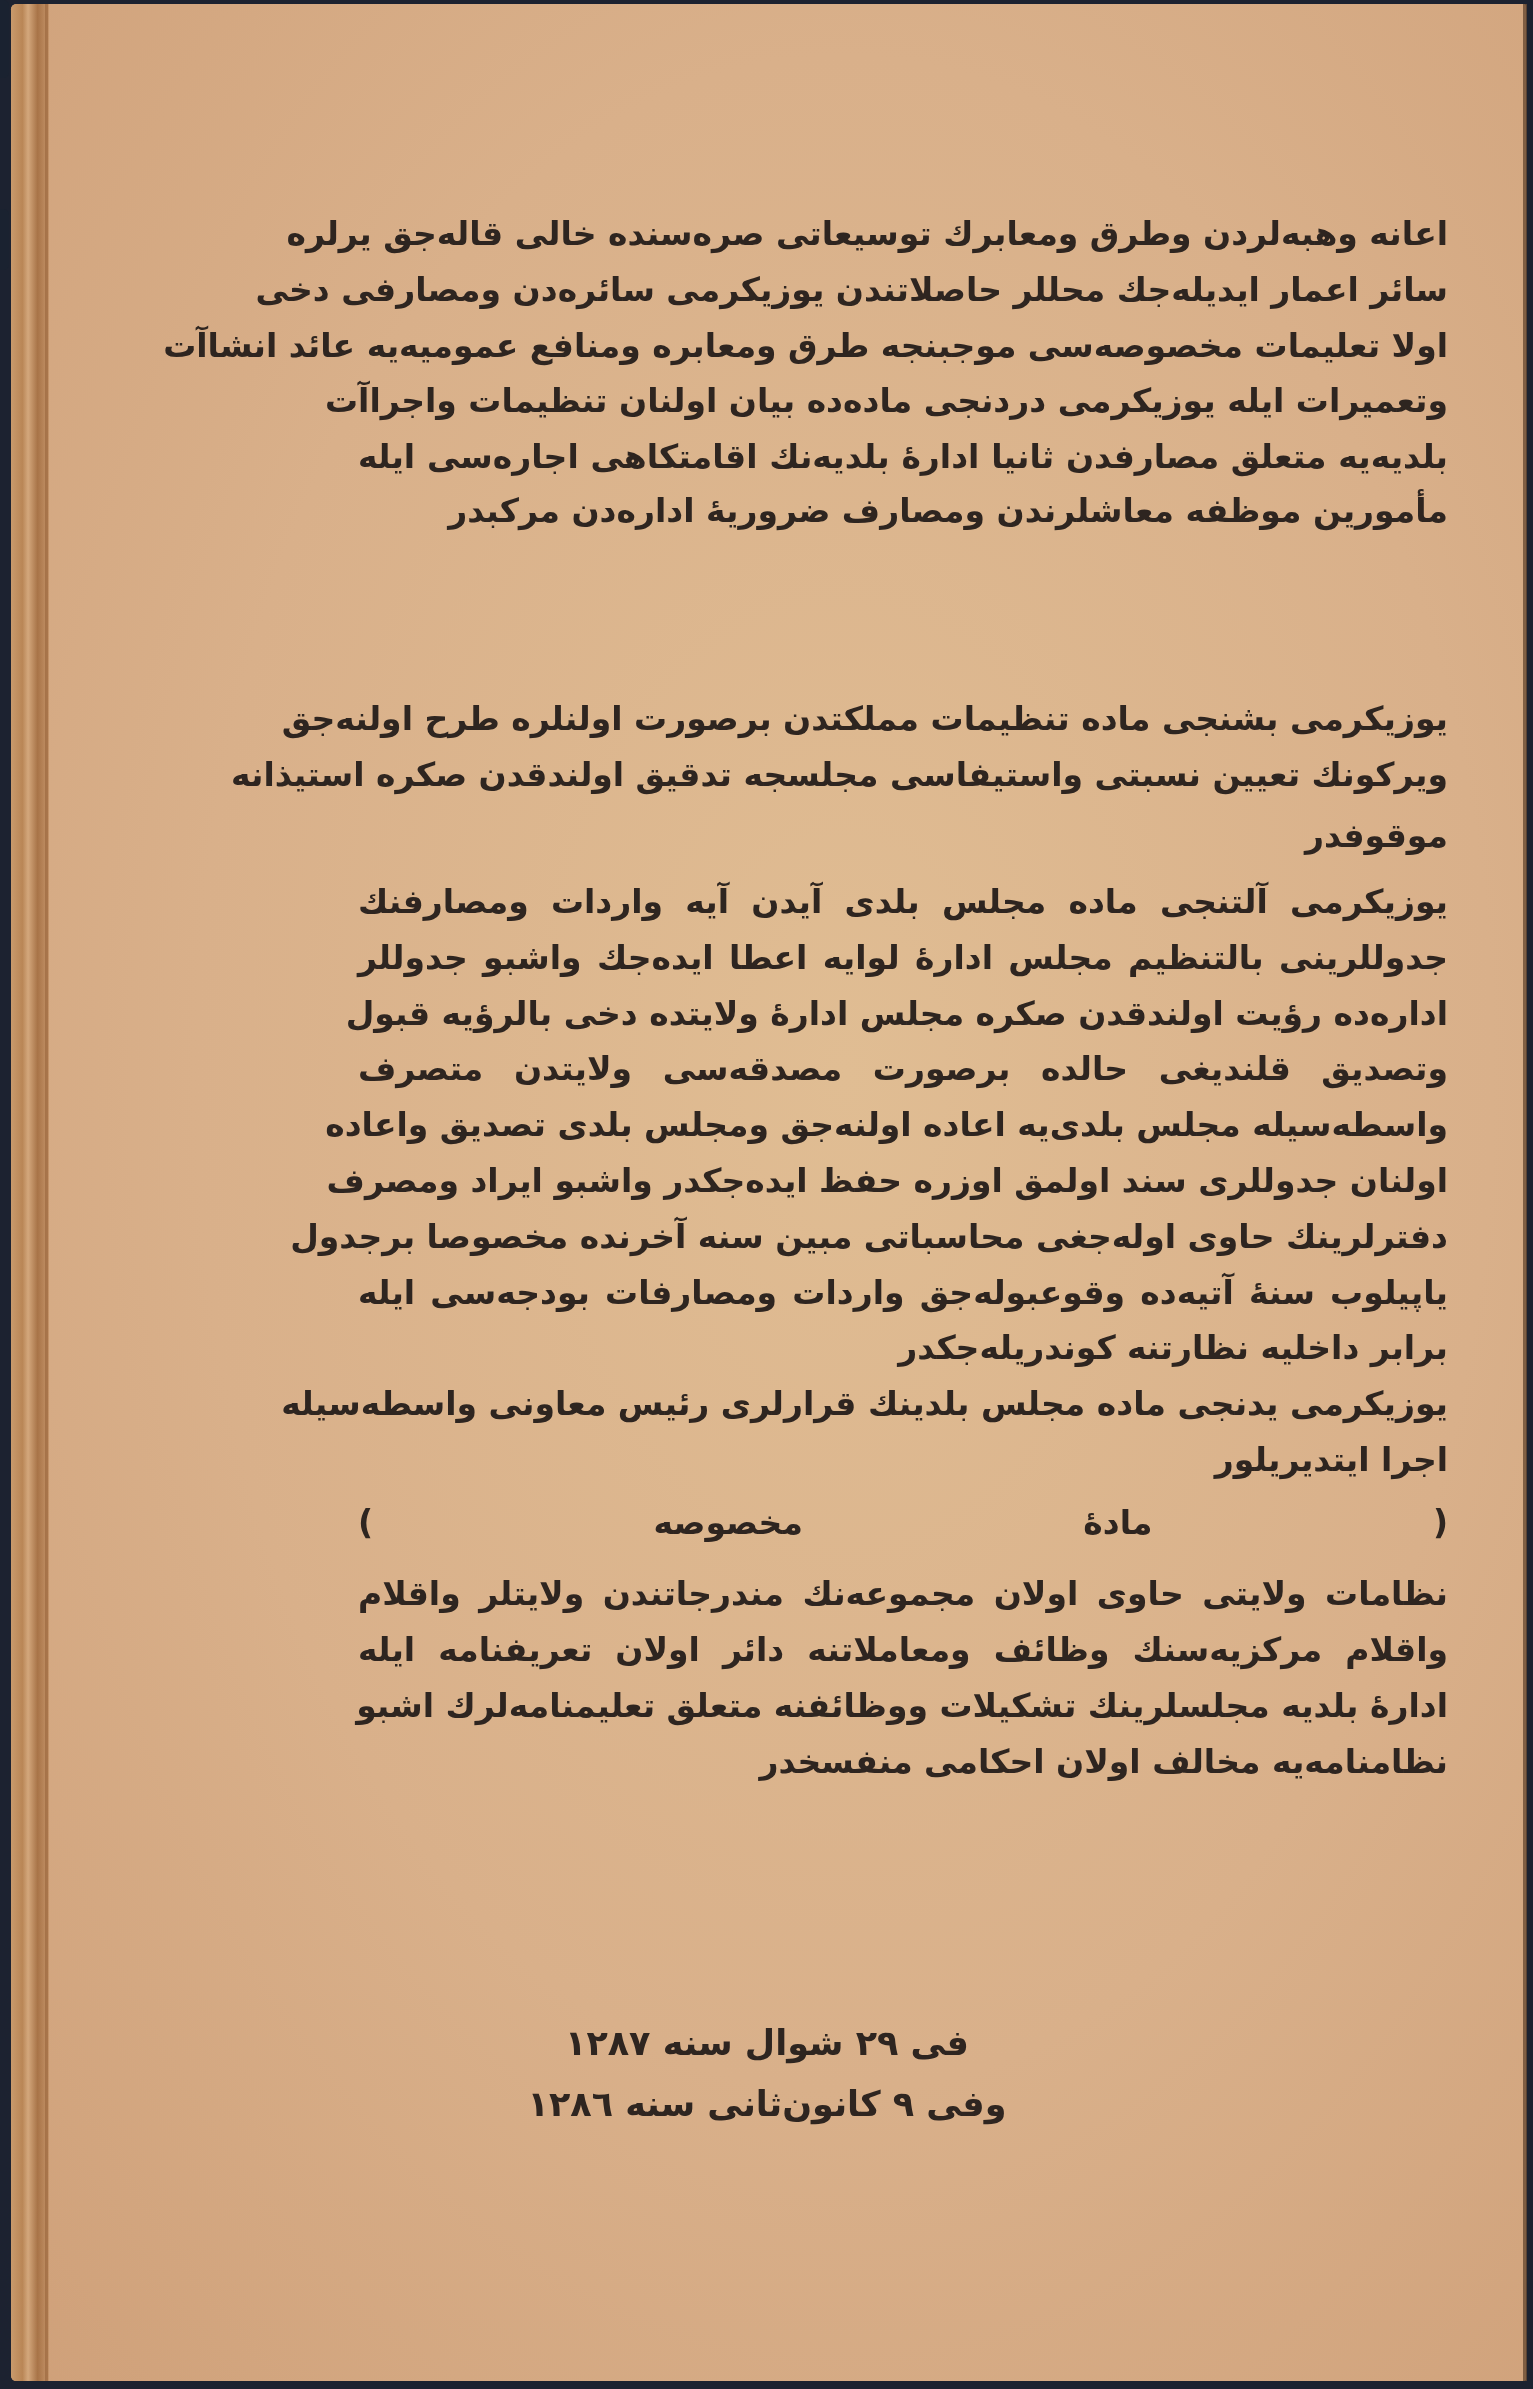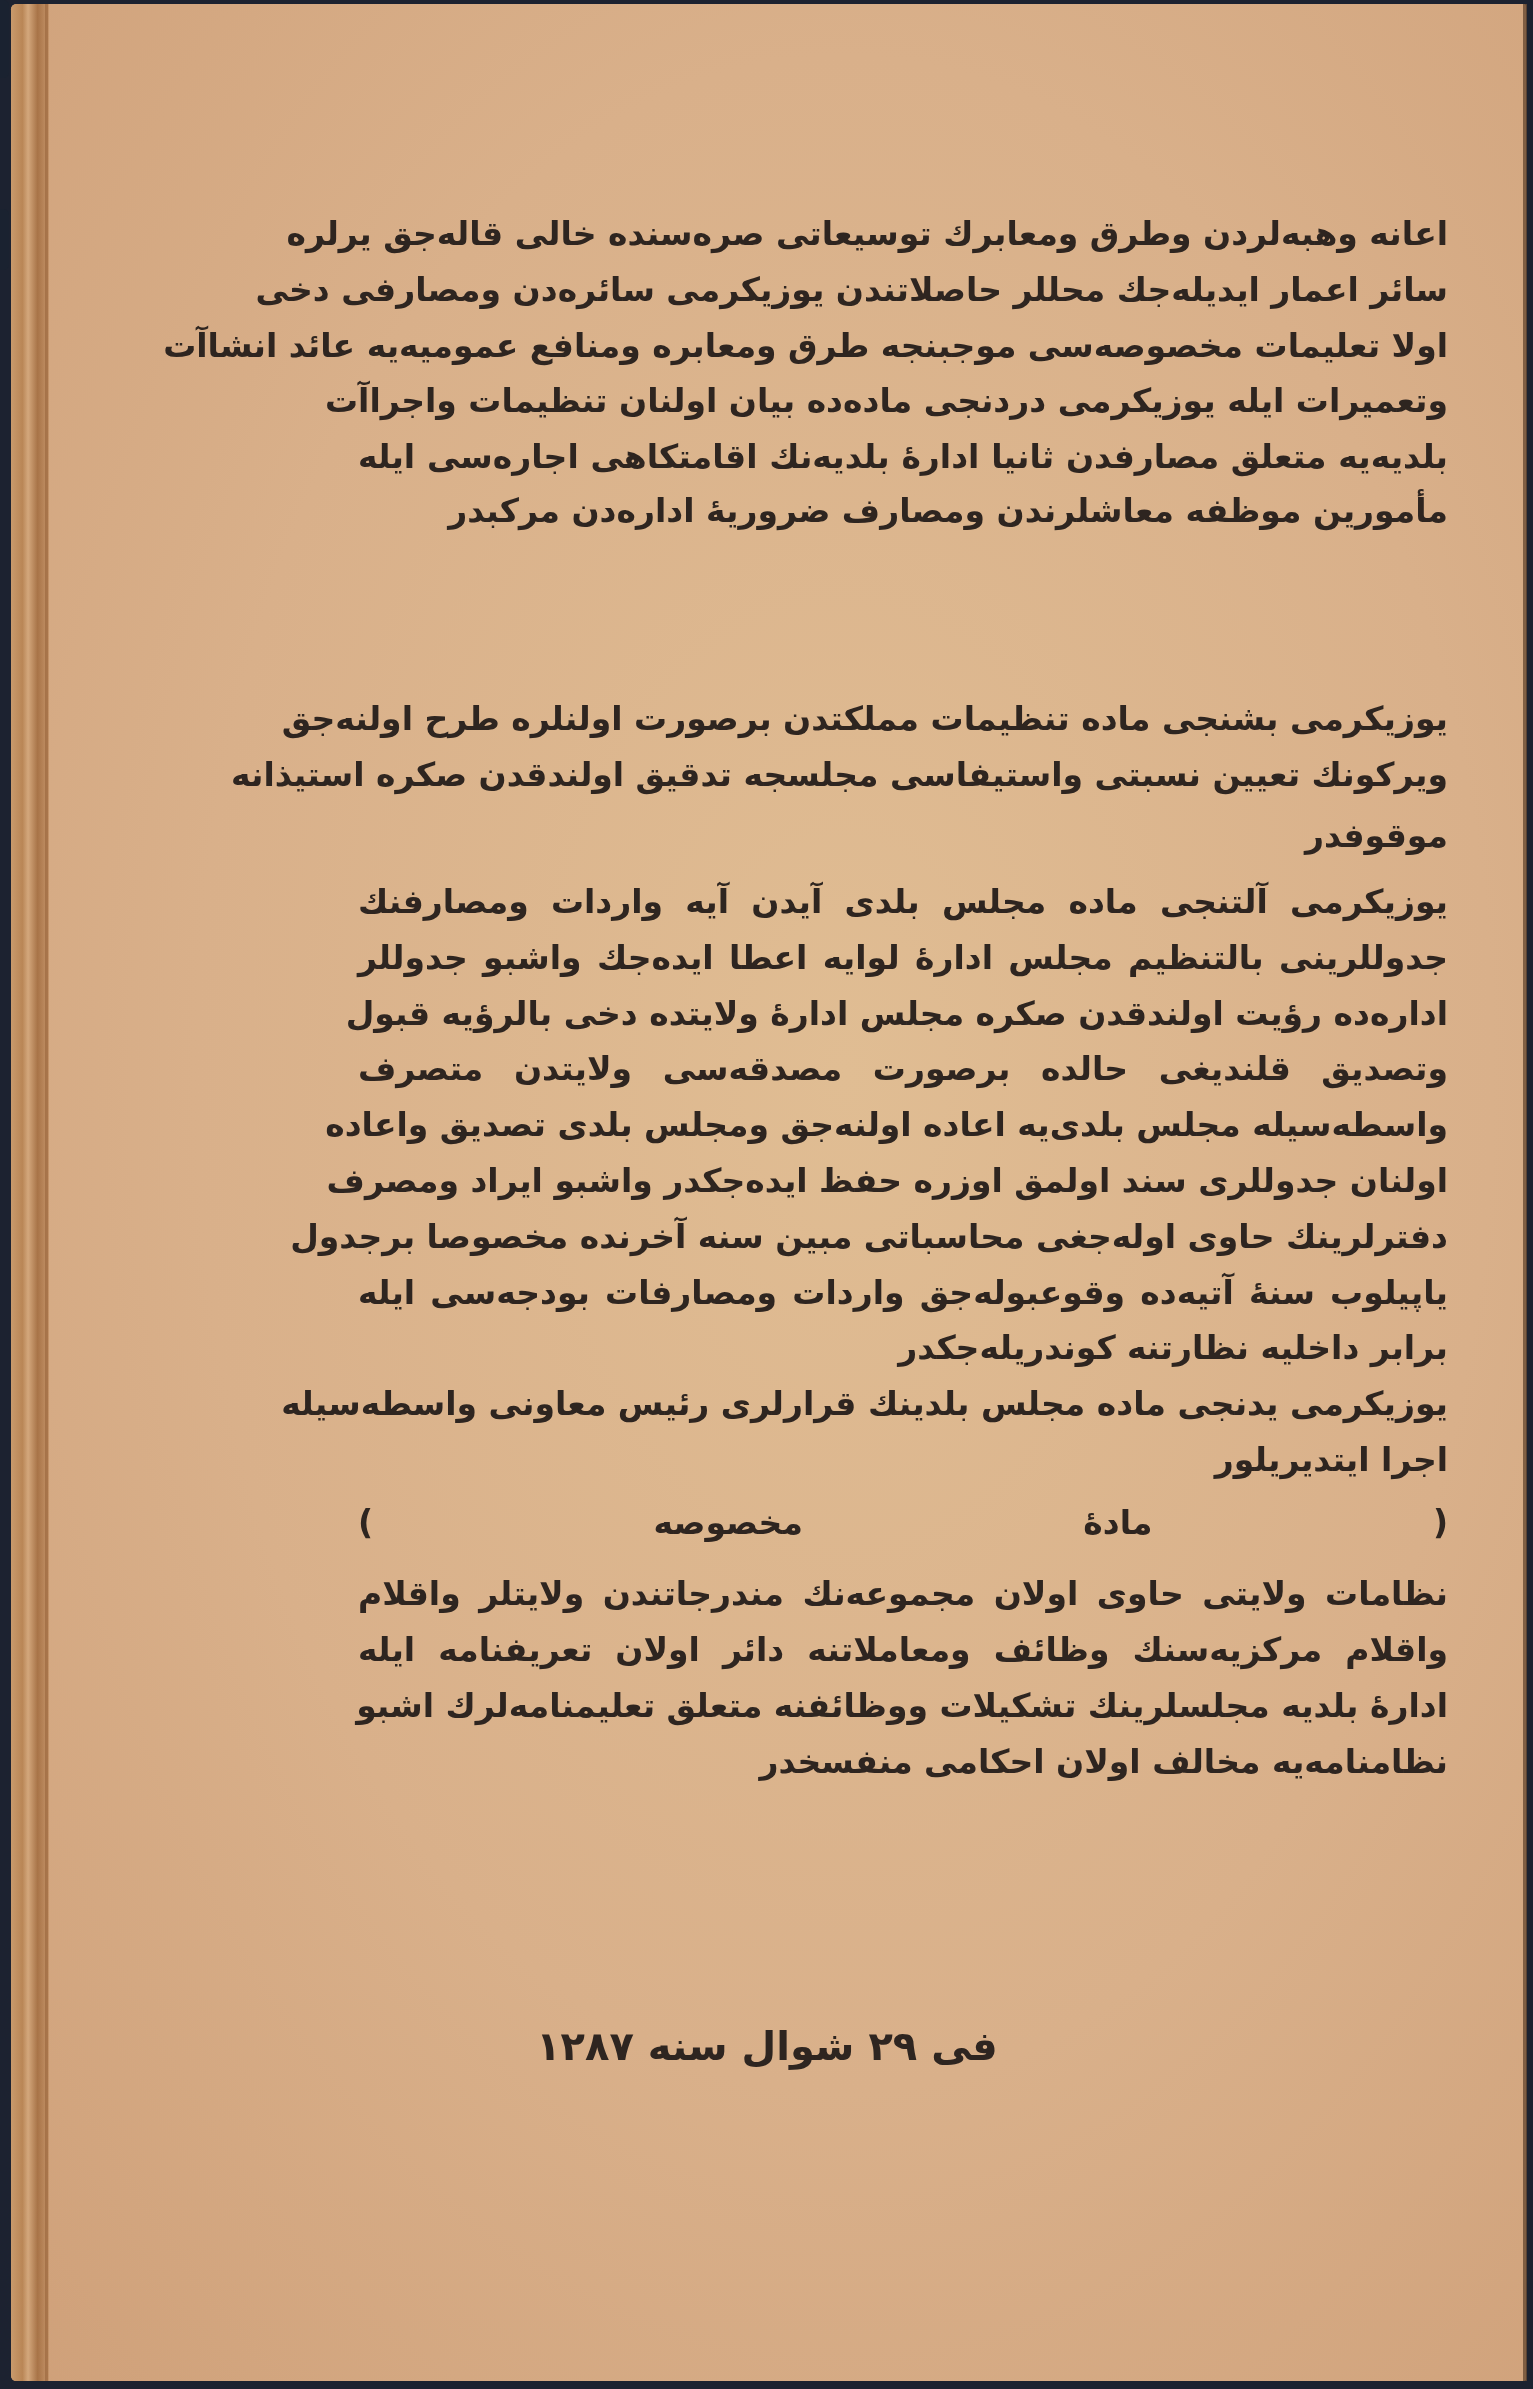--- a/index.html
+++ b/index.html
@@ -113,21 +113,21 @@
       text-align: right;
     }
     .date-block {
       position: absolute;
       left: 0;
       width: 1534px;
       direction: rtl;
       text-align: center;
       font-family: "DejaVu Sans", sans-serif;
       font-weight: bold;
-      font-size: 40px;
+      font-size: 35px;
       color: #2e2520;
     }
   </style>
 </head>
 <body>
 
 <div class="scan">
   <div class="binding-mark" style="top:0;height:78px;"></div>
   <div class="binding-mark" style="top:209px;height:61px;"></div>
   <div class="page"></div>
@@ -164,14 +164,15 @@
 
     <div class="line centered" style="top:1289px">( مادهٔ مخصوصه )</div>
 
     <div class="line full" style="top:1360px">نظامات ولايتى حاوى اولان مجموعه‌نك مندرجاتندن ولايتلر واقلام</div>
     <div class="line full" style="top:1416px">واقلام مركزيه‌سنك وظائف ومعاملاتنه دائر اولان تعريفنامه ايله</div>
     <div class="line full" style="top:1472px">اداره‌ٔ بلديه مجلسلرينك تشكيلات ووظائفنه متعلق تعليمنامه‌لرك اشبو</div>
     <div class="line" style="top:1528px">نظامنامه‌يه مخالف اولان احكامى منفسخدر</div>
   </div>
 
   <div class="date-block" style="top:2023px">فى ٢٩ شوال سنه ١٢٨٧</div>
+  <div class="date-block" style="top:2084px">وفى ٩ كانون‌ثانى سنه ١٢٨٦</div>
 </div>
 
 
 </body></html>

